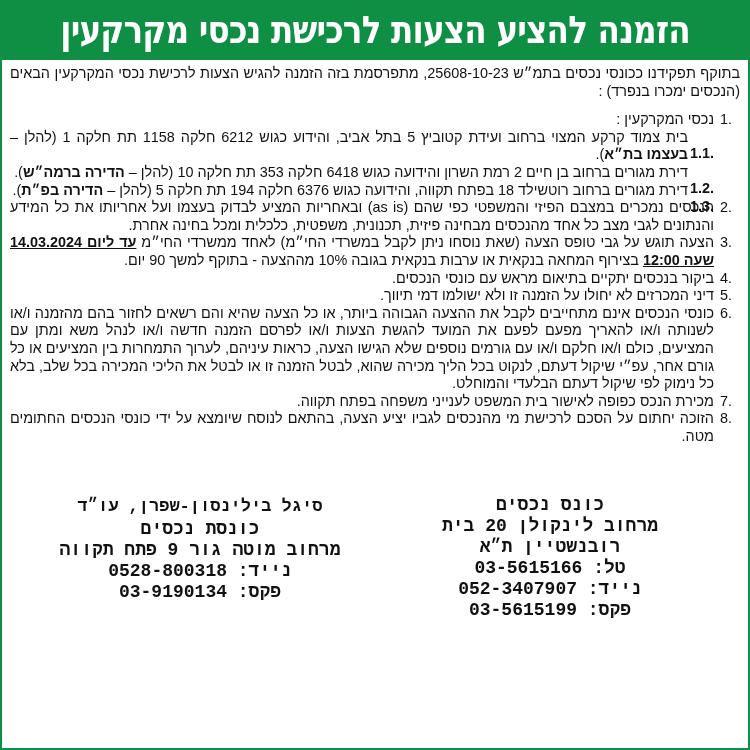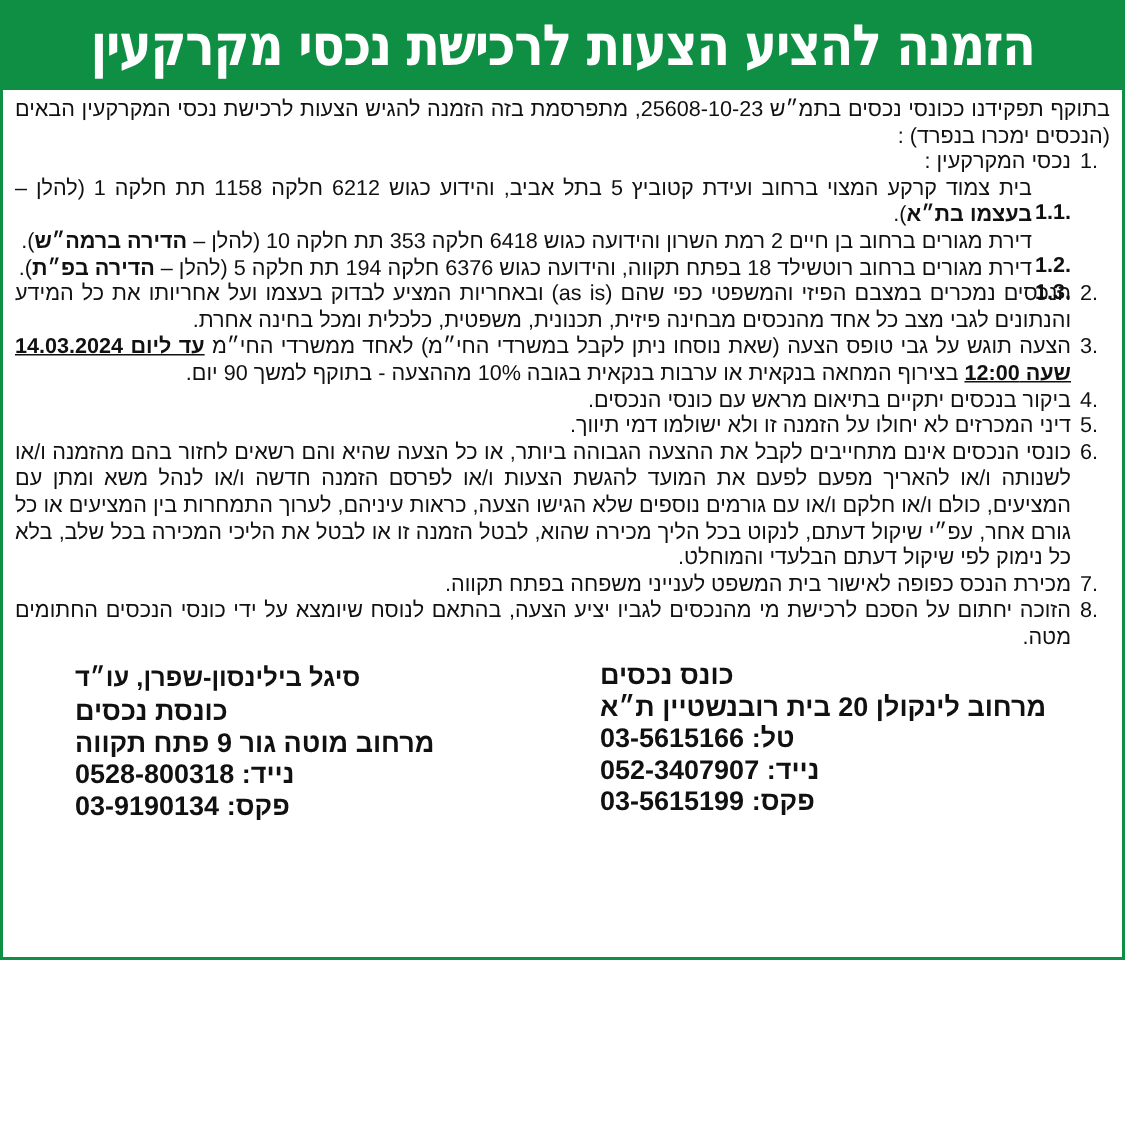--- a/index.html
+++ b/index.html
@@ -1,49 +1,49 @@
 <!DOCTYPE html>
 <html lang="he" dir="rtl"><head>
 <meta charset="utf-8">
 <style>
   html, body { margin:0; padding:0; background:#ffffff; }
   body { width:750px; height:750px; overflow:hidden; }
   .frame {
-    position:absolute; left:0; top:0; width:750px; height:640px;
+    position:absolute; left:0; top:0; width:750px; height:750px;
     box-sizing:border-box; border:2px solid #0f8f43; border-top:none;
     background:#fff;
   }
   .title-bar {
     height:60px; background:#0f8f43; color:#fff;
     display:flex; align-items:center; justify-content:center;
     font-family:"DejaVu Sans", sans-serif; font-weight:bold;
     font-size:38px; letter-spacing:-1px; transform:scaleX(0.86);
     transform-origin:center;
   }
   .title-wrap { height:60px; background:#0f8f43; overflow:hidden; }
   .body {
     direction:rtl; text-align:justify;
     font-family:"Liberation Sans", sans-serif; font-size:14.4px; line-height:17.6px;
     color:#111; padding:5px 8px 0 8px;
   }
-  .intro { margin:0 0 0 0; }
+  .intro { margin:0 0 11px 0; }
   ol.main { list-style:none; margin:0; padding:0; }
   ol.main > li { position:relative; padding-right:26px; }
   .num { position:absolute; right:8px; top:0; direction:ltr; }
   ol.sub { list-style:none; margin:0; padding:0; }
   ol.sub > li { position:relative; padding-right:26px; }
   .subnum { position:absolute; right:0; top:16px; direction:ltr;font-weight:bold; }
   b.u { text-decoration:underline; }
   .sigs {
     display:flex; flex-direction:row; justify-content:space-between;
     margin-top:6px; padding:0 40px;
   }
   .sig {
-    width:300px; text-align:left; direction:rtl;
-    font-family:Liberation Sans, sans-serif; font-weight:bold; color:#111;
+    width:300px; text-align:center; direction:rtl;
+    font-family:Liberation Mono, monospace; font-weight:bold; color:#111;margin-top:44px;
   }
   .sig .name { font-size:17px; line-height:24px; }
   .sig .role, .sig .addr, .sig .ph { font-size:18px; line-height:21px; }
   .ltr { direction:ltr; unicode-bidi:embed; }
 </style>
 </head>
 <body>
 
 <div class="frame">
   <div class="title-wrap">

